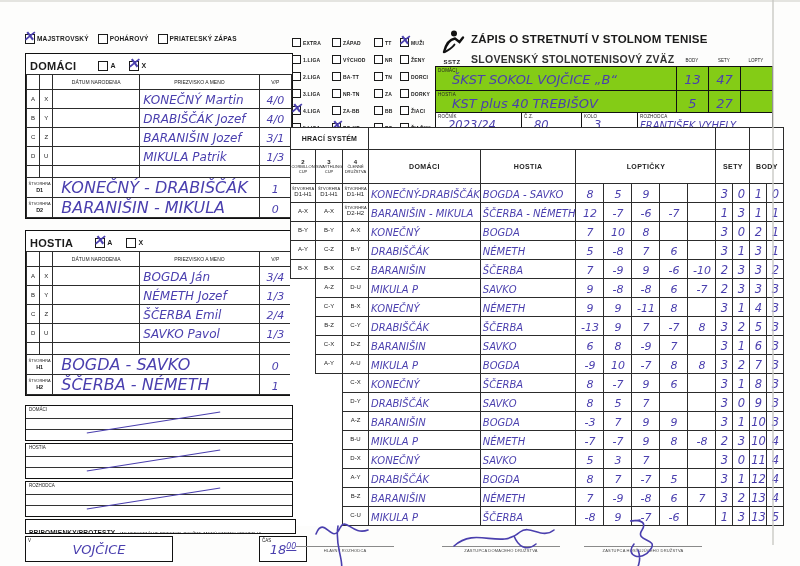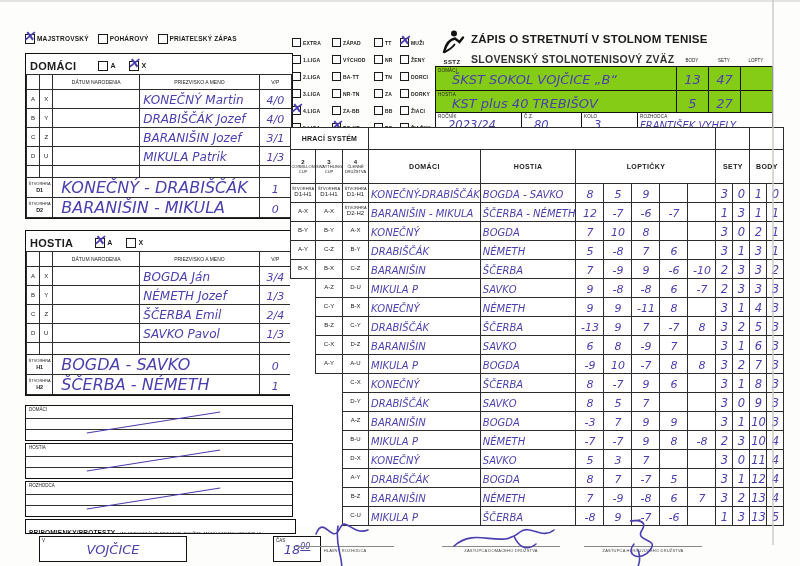--- a/index.html
+++ b/index.html
@@ -87,21 +87,21 @@
   .sigbox{position:absolute;left:25px;width:266px;height:34px;border:1.2px solid #111;background:#fff;}
   .sbl{font-size:4.5px;padding:1px 0 0 3px;color:#222;}
   .sline{position:absolute;left:0;width:100%;border-top:1px solid #333;}
   .spen{position:absolute;left:60px;top:16px;width:135px;border-top:1.6px solid var(--ink);transform:rotate(-9deg);}
 
   
   .remarks{position:absolute;left:25px;top:519px;width:266px;height:12px;border:1.2px solid #111;background:#fff;
            padding:1px 0 0 3px;white-space:nowrap;overflow:hidden;}
   .remarks b{font-size:6.5px;letter-spacing:.2px;}
   .remarks .note{font-size:4.2px;color:#222;}
-  .fbox{position:absolute;top:536px;height:24px;border:1.2px solid #111;background:#fff;margin-left:14px;}
+  .fbox{position:absolute;top:536px;height:24px;border:1.2px solid #111;background:#fff;}
   .flab{position:absolute;left:2px;top:1px;font-size:4.5px;color:#222;}
   .fv{display:block;text-align:center;font-size:13px;margin-top:5px;white-space:nowrap;}
   .fv sup{font-size:8px;text-decoration:underline;}
 
   
   .bsig{position:absolute;}
   .bline{border-top:1px solid #8a8a8a;width:100%;}
   .blab{font-size:4px;color:#444;text-align:center;letter-spacing:.2px;margin-top:1px;}
   .sq{position:absolute;pointer-events:none;}
 </style>

